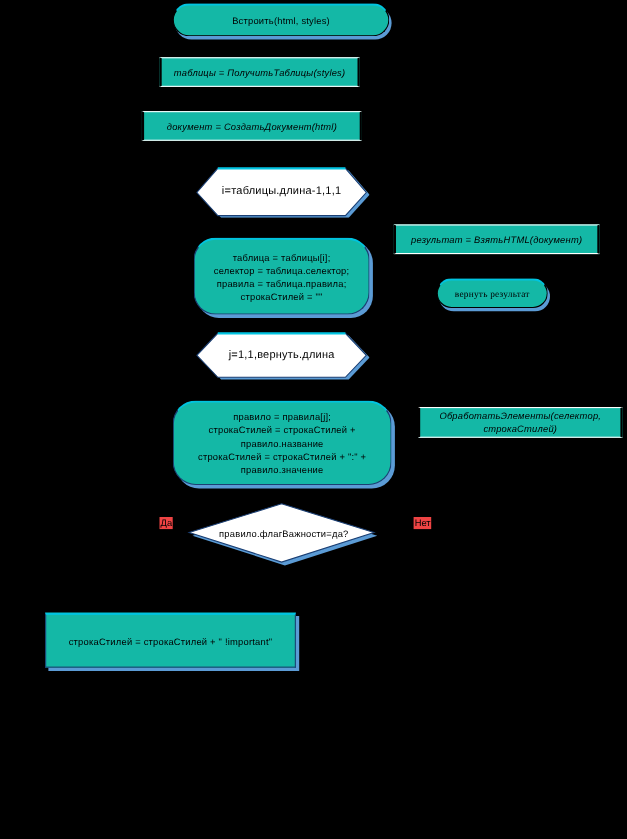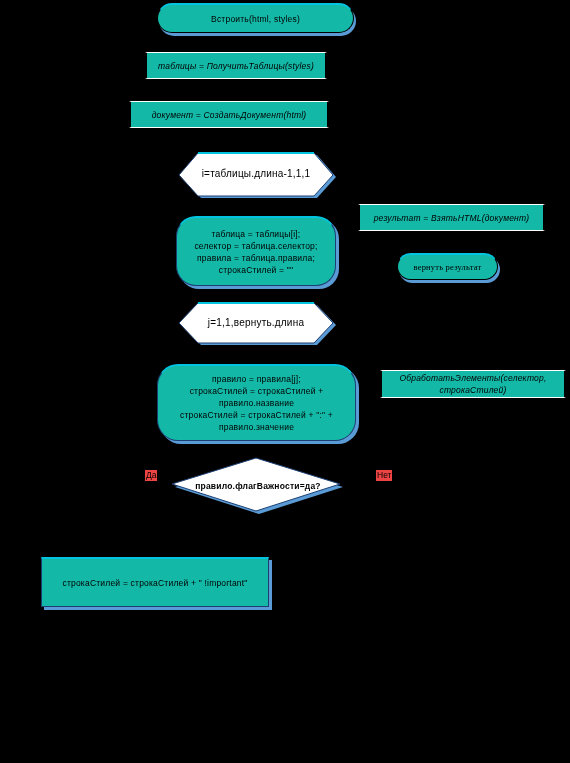--- a/index.html
+++ b/index.html
@@ -70,21 +70,20 @@
     text-align: center;
     font-size: 10px;
     line-height: 12px;
     color: #000000;
     letter-spacing: 0.2px;
   }
   
   .dmdwrap {
     position: absolute;
     z-index: 4;
-    font-weight: bold;
   }
   .dmdwrap svg { display: block; }
   .dmdwrap .dmdlabel {
     position: absolute;
     left: 0; right: 0;
     top: 50%;
     transform: translateY(-50%);
     text-align: center;
     font-size: 8.5px;
     line-height: 11px;

